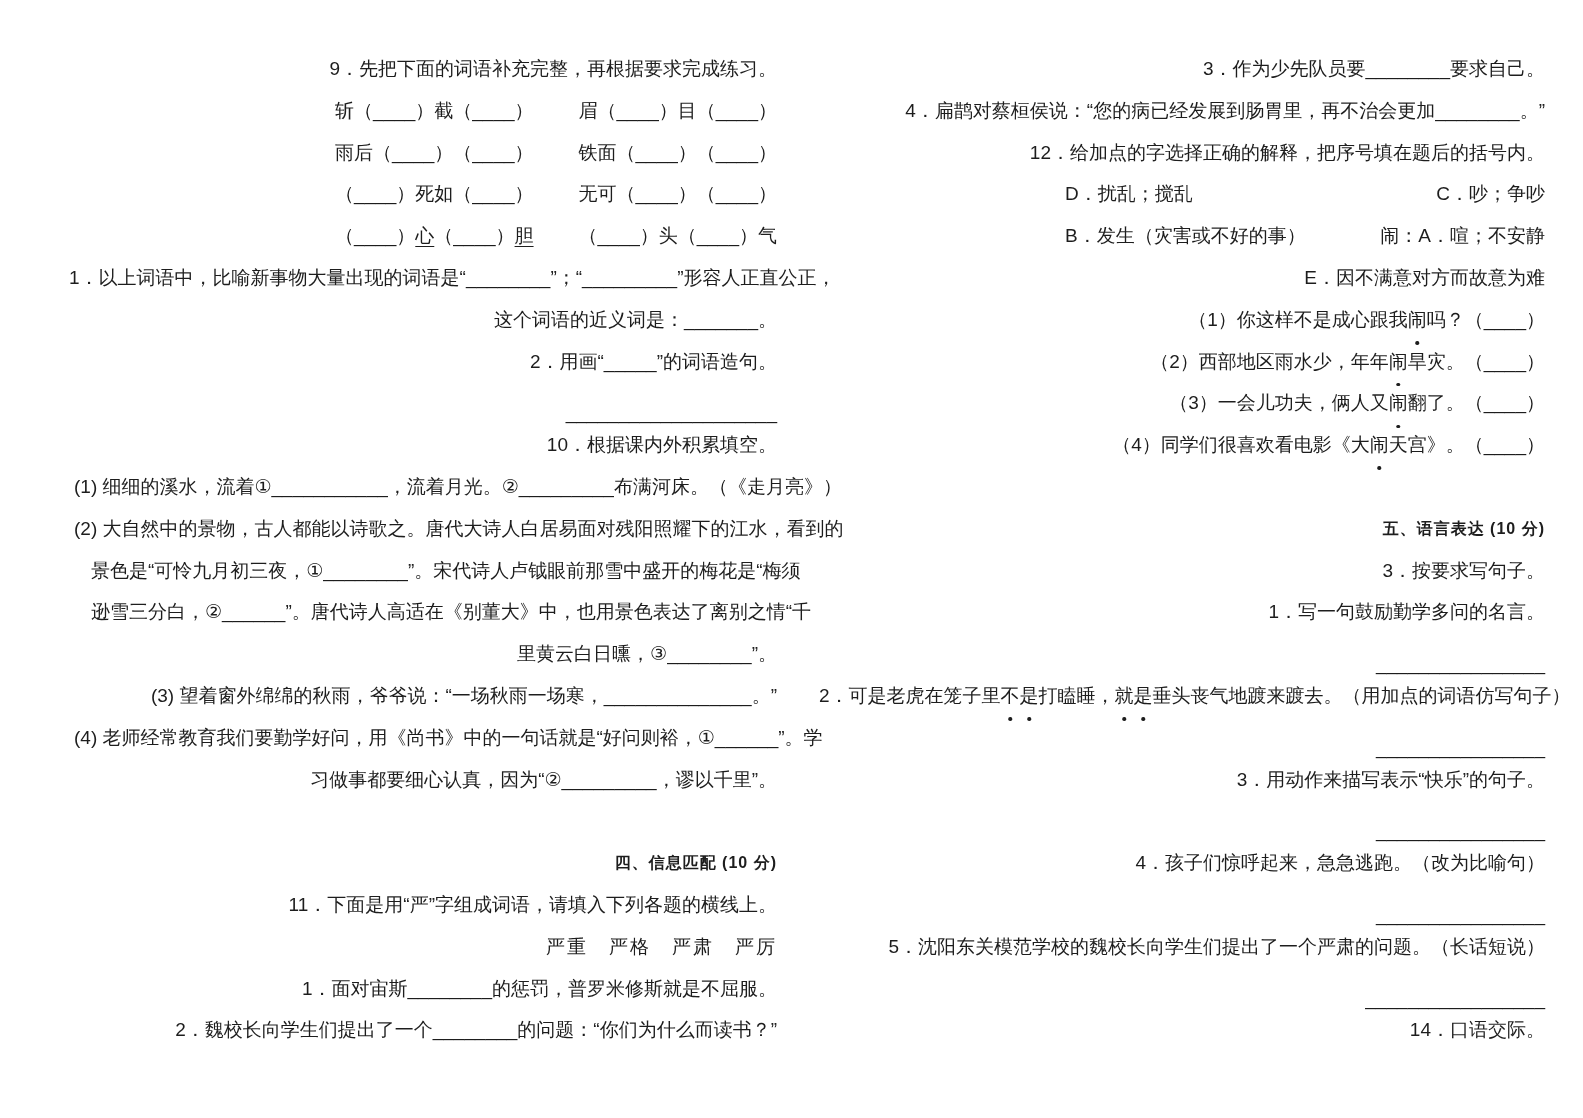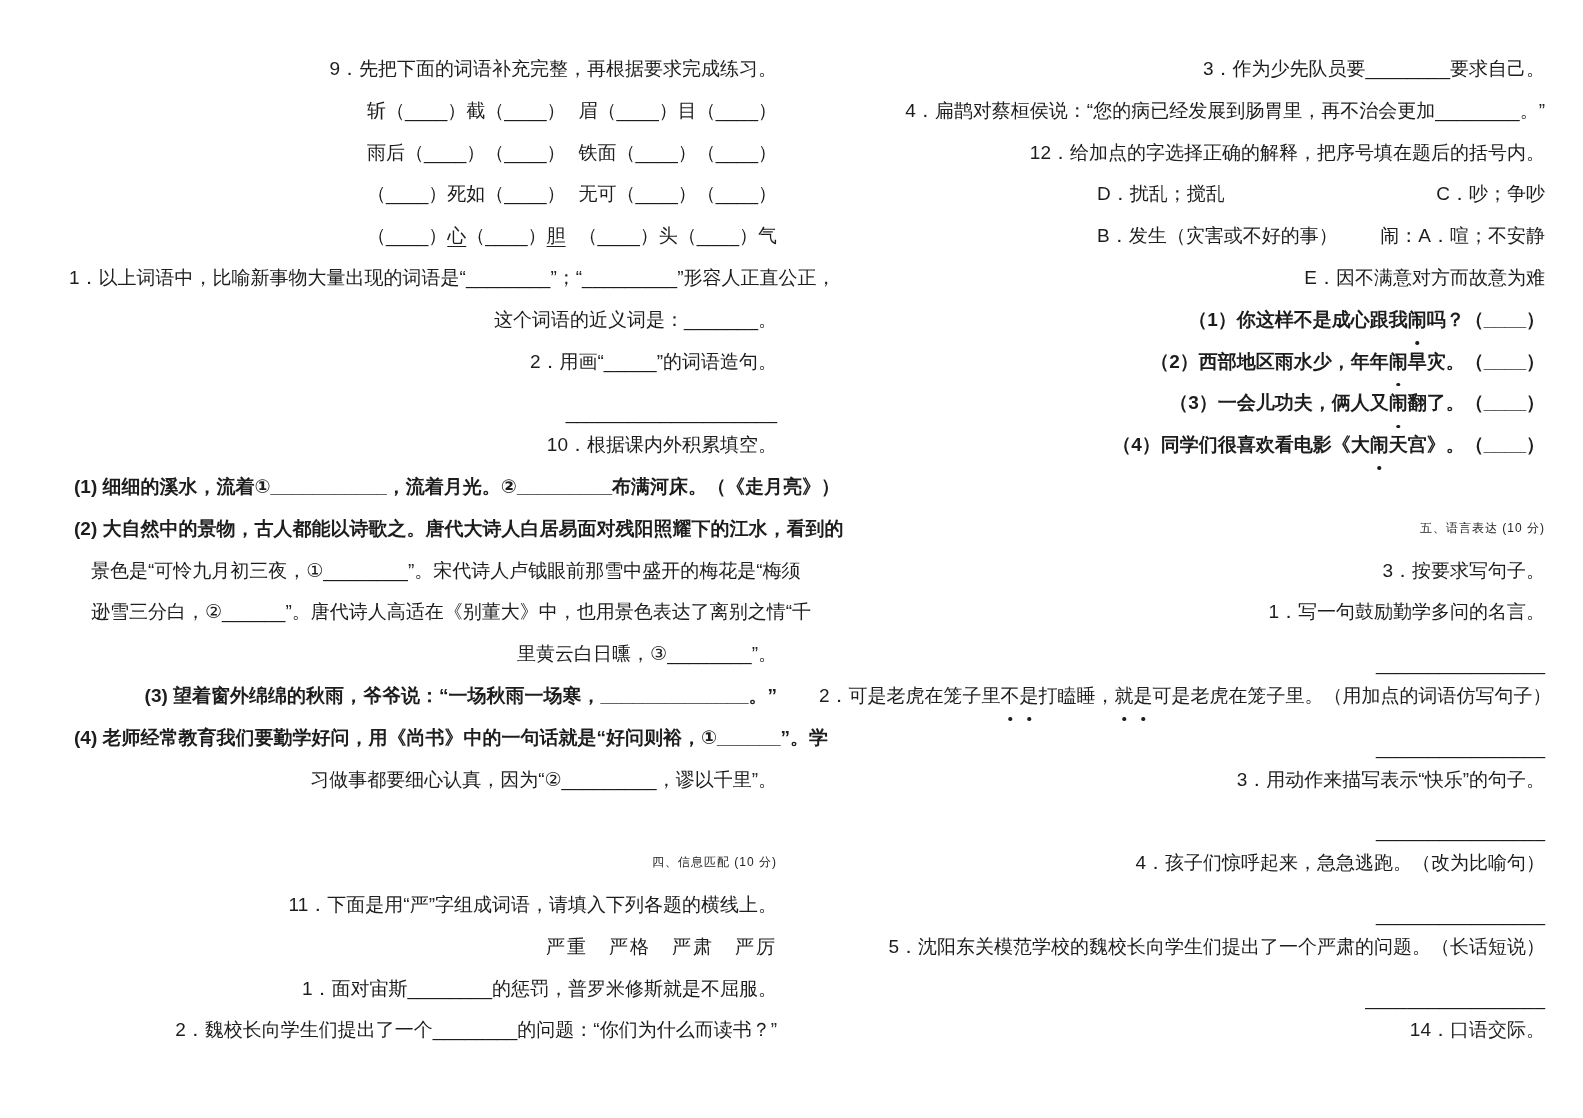--- a/index.html
+++ b/index.html
@@ -11,28 +11,28 @@
     font-size:19px;
     color:#1d1d1d;
     overflow:hidden;
   }
   .column{position:absolute;top:48px;}
   .col-left{left:47px;width:730px;}
   .col-right{left:797px;width:748px;}
   .line{position:relative;height:41.8px;line-height:41.8px;white-space:nowrap;text-align:right;}
   .q{padding-left:0;}
   .s1{padding-left:22px;}
-  .s2{padding-left:27px;font-weight:bold;}
+  .s2{padding-left:27px;}
   .s3{padding-left:44px;}
   .w{padding-left:38px;}
   .wb{padding-left:113px;letter-spacing:2px;}
-  .h{font-weight:400;font-size:12px;letter-spacing:1px;}
+  .h{font-weight:700;font-size:16px;letter-spacing:1px;}
   .blank{padding-left:32px;transform:translateY(10px);}
   .sp{}
-  .part2{position:absolute;top:0;margin-left:32px;}
+  .part2{position:absolute;top:0;}
   .w .part2{left:288px;}
   .s1 .part2{left:268px;}
   .useg{text-decoration:underline;text-underline-offset:4px;}
   .dotchar{position:relative;display:inline-block;}
   .dotchar::after{
     content:"";position:absolute;left:50%;bottom:-4px;
     width:3.5px;height:3.5px;border-radius:50%;
     background:#1d1d1d;transform:translateX(-50%);
   }
 </style>
@@ -75,21 +75,21 @@
       <div class="line s1"><span class="part1"><span>E．因不满意对方而故意为难</span></span></div>
       <div class="line s2"><span class="part1"><span>（1）你这样不是成心跟我</span><span class="dotseg"><span class="dotchar">闹</span></span><span>吗？（____）</span></span></div>
       <div class="line s2"><span class="part1"><span>（2）西部地区雨水少，年年</span><span class="dotseg"><span class="dotchar">闹</span></span><span>旱灾。（____）</span></span></div>
       <div class="line s2"><span class="part1"><span>（3）一会儿功夫，俩人又</span><span class="dotseg"><span class="dotchar">闹</span></span><span>翻了。（____）</span></span></div>
       <div class="line s2"><span class="part1"><span>（4）同学们很喜欢看电影《大</span><span class="dotseg"><span class="dotchar">闹</span></span><span>天宫》。（____）</span></span></div>
       <div class="line sp"></div>
       <div class="line h"><span class="part1"><span>五、语言表达 (10 分)</span></span></div>
       <div class="line q"><span class="part1"><span>3．按要求写句子。</span></span></div>
       <div class="line s1"><span class="part1"><span>1．写一句鼓励勤学多问的名言。</span></span></div>
       <div class="line blank"><span class="part1"><span>________________</span></span></div>
-      <div class="line s1"><span class="part1"><span>2．可是老虎在笼子里</span><span class="dotseg"><span class="dotchar">不</span><span class="dotchar">是</span></span><span>打瞌睡，</span><span class="dotseg"><span class="dotchar">就</span><span class="dotchar">是</span></span><span>可是老虎在笼子里。（用加点的词语仿写句子）</span></span></div>
+      <div class="line s1"><span class="part1"><span>2．可是老虎在笼子里</span><span class="dotseg"><span class="dotchar">不</span><span class="dotchar">是</span></span><span>打瞌睡，</span><span class="dotseg"><span class="dotchar">就</span><span class="dotchar">是</span></span><span>垂头丧气地踱来踱去。（用加点的词语仿写句子）</span></span></div>
       <div class="line blank"><span class="part1"><span>________________</span></span></div>
       <div class="line s1"><span class="part1"><span>3．用动作来描写表示“快乐”的句子。</span></span></div>
       <div class="line blank"><span class="part1"><span>________________</span></span></div>
       <div class="line s1"><span class="part1"><span>4．孩子们惊呼起来，急急逃跑。（改为比喻句）</span></span></div>
       <div class="line blank"><span class="part1"><span>________________</span></span></div>
       <div class="line s1"><span class="part1"><span>5．沈阳东关模范学校的魏校长向学生们提出了一个严肃的问题。（长话短说）</span></span></div>
       <div class="line blank"><span class="part1"><span>_________________</span></span></div>
       <div class="line q"><span class="part1"><span>14．口语交际。</span></span></div>
     </div>
 </div>

